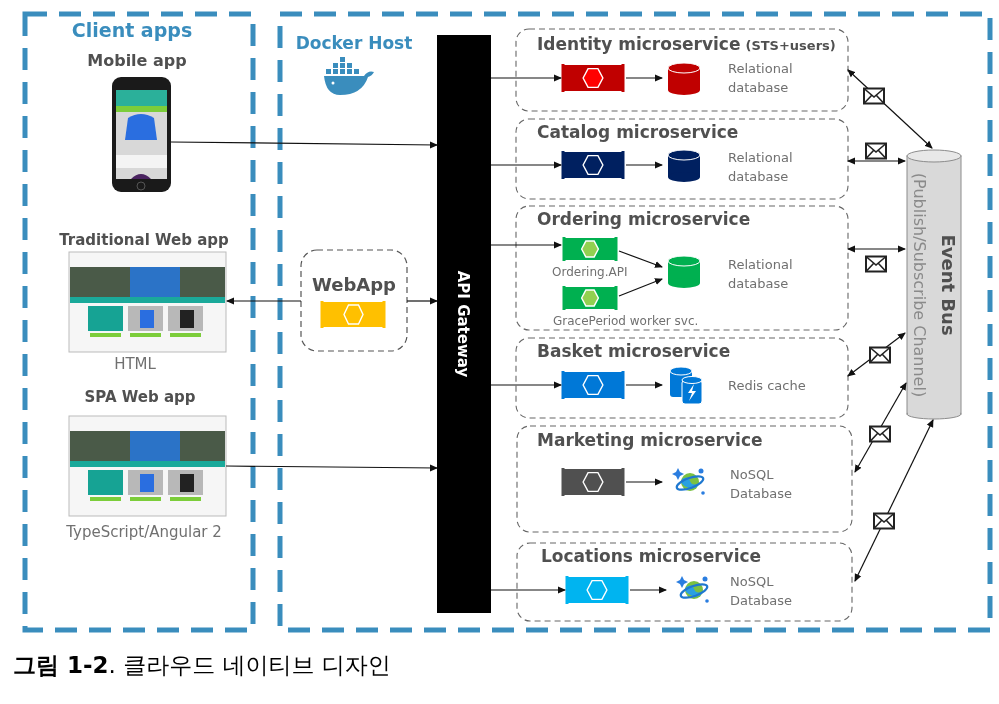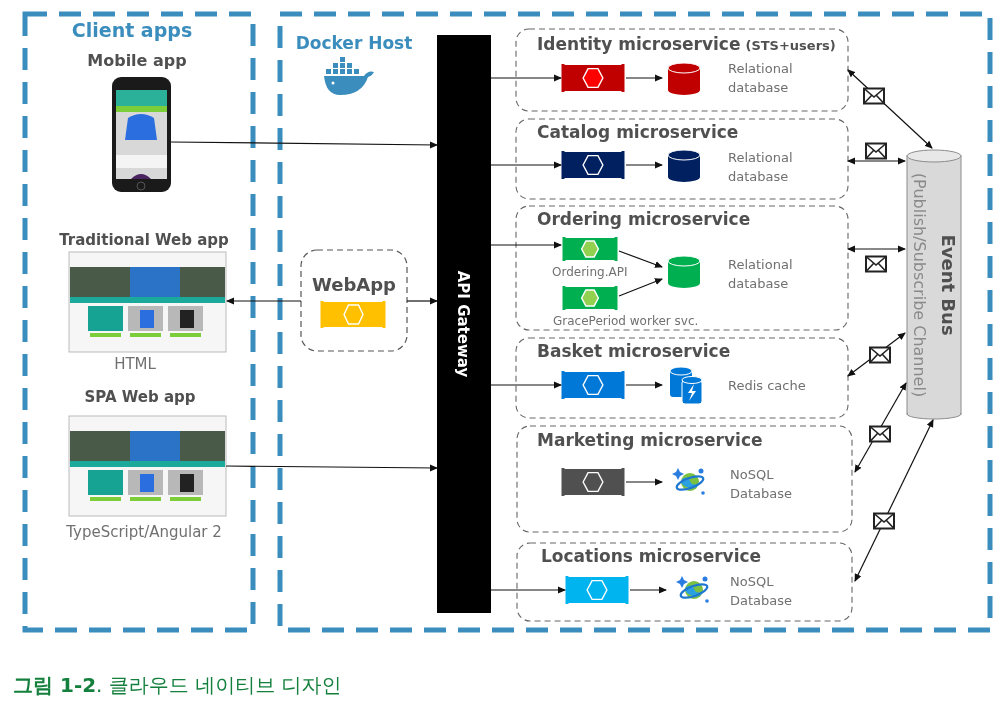--- a/index.html
+++ b/index.html
@@ -1,19 +1,19 @@
 <!DOCTYPE html>
 <html><head>
 <meta charset="utf-8">
 <style>
   html, body { margin:0; padding:0; background:#ffffff; }
   body { width:999px; height:704px; position:relative; overflow:hidden; font-family:"Liberation Sans", "DejaVu Sans", sans-serif; }
   #stage { position:absolute; left:0; top:0; width:999px; height:704px; }
   .t { font-family:"DejaVu Sans", "Liberation Sans", sans-serif; }
-  .caption { position:absolute; left:13px; top:672px; font-size:20px; color:#15803d; font-family:"DejaVu Sans","Liberation Sans",sans-serif; }
+  .caption { position:absolute; left:13px; top:650px; font-size:23px; color:#000000; font-family:"DejaVu Sans","Liberation Sans",sans-serif; }
   .caption b { font-weight:bold; }
 </style>
 </head>
 <body>
 
 <svg id="stage" width="999" height="704" viewBox="0 0 999 704" xmlns="http://www.w3.org/2000/svg">
   <defs>
     <marker id="arr" markerWidth="8" markerHeight="8" refX="7" refY="4" orient="auto" markerUnits="userSpaceOnUse">
       <path d="M0,0.5 L8,4 L0,7.5 z" fill="#111"></path>
     </marker>

